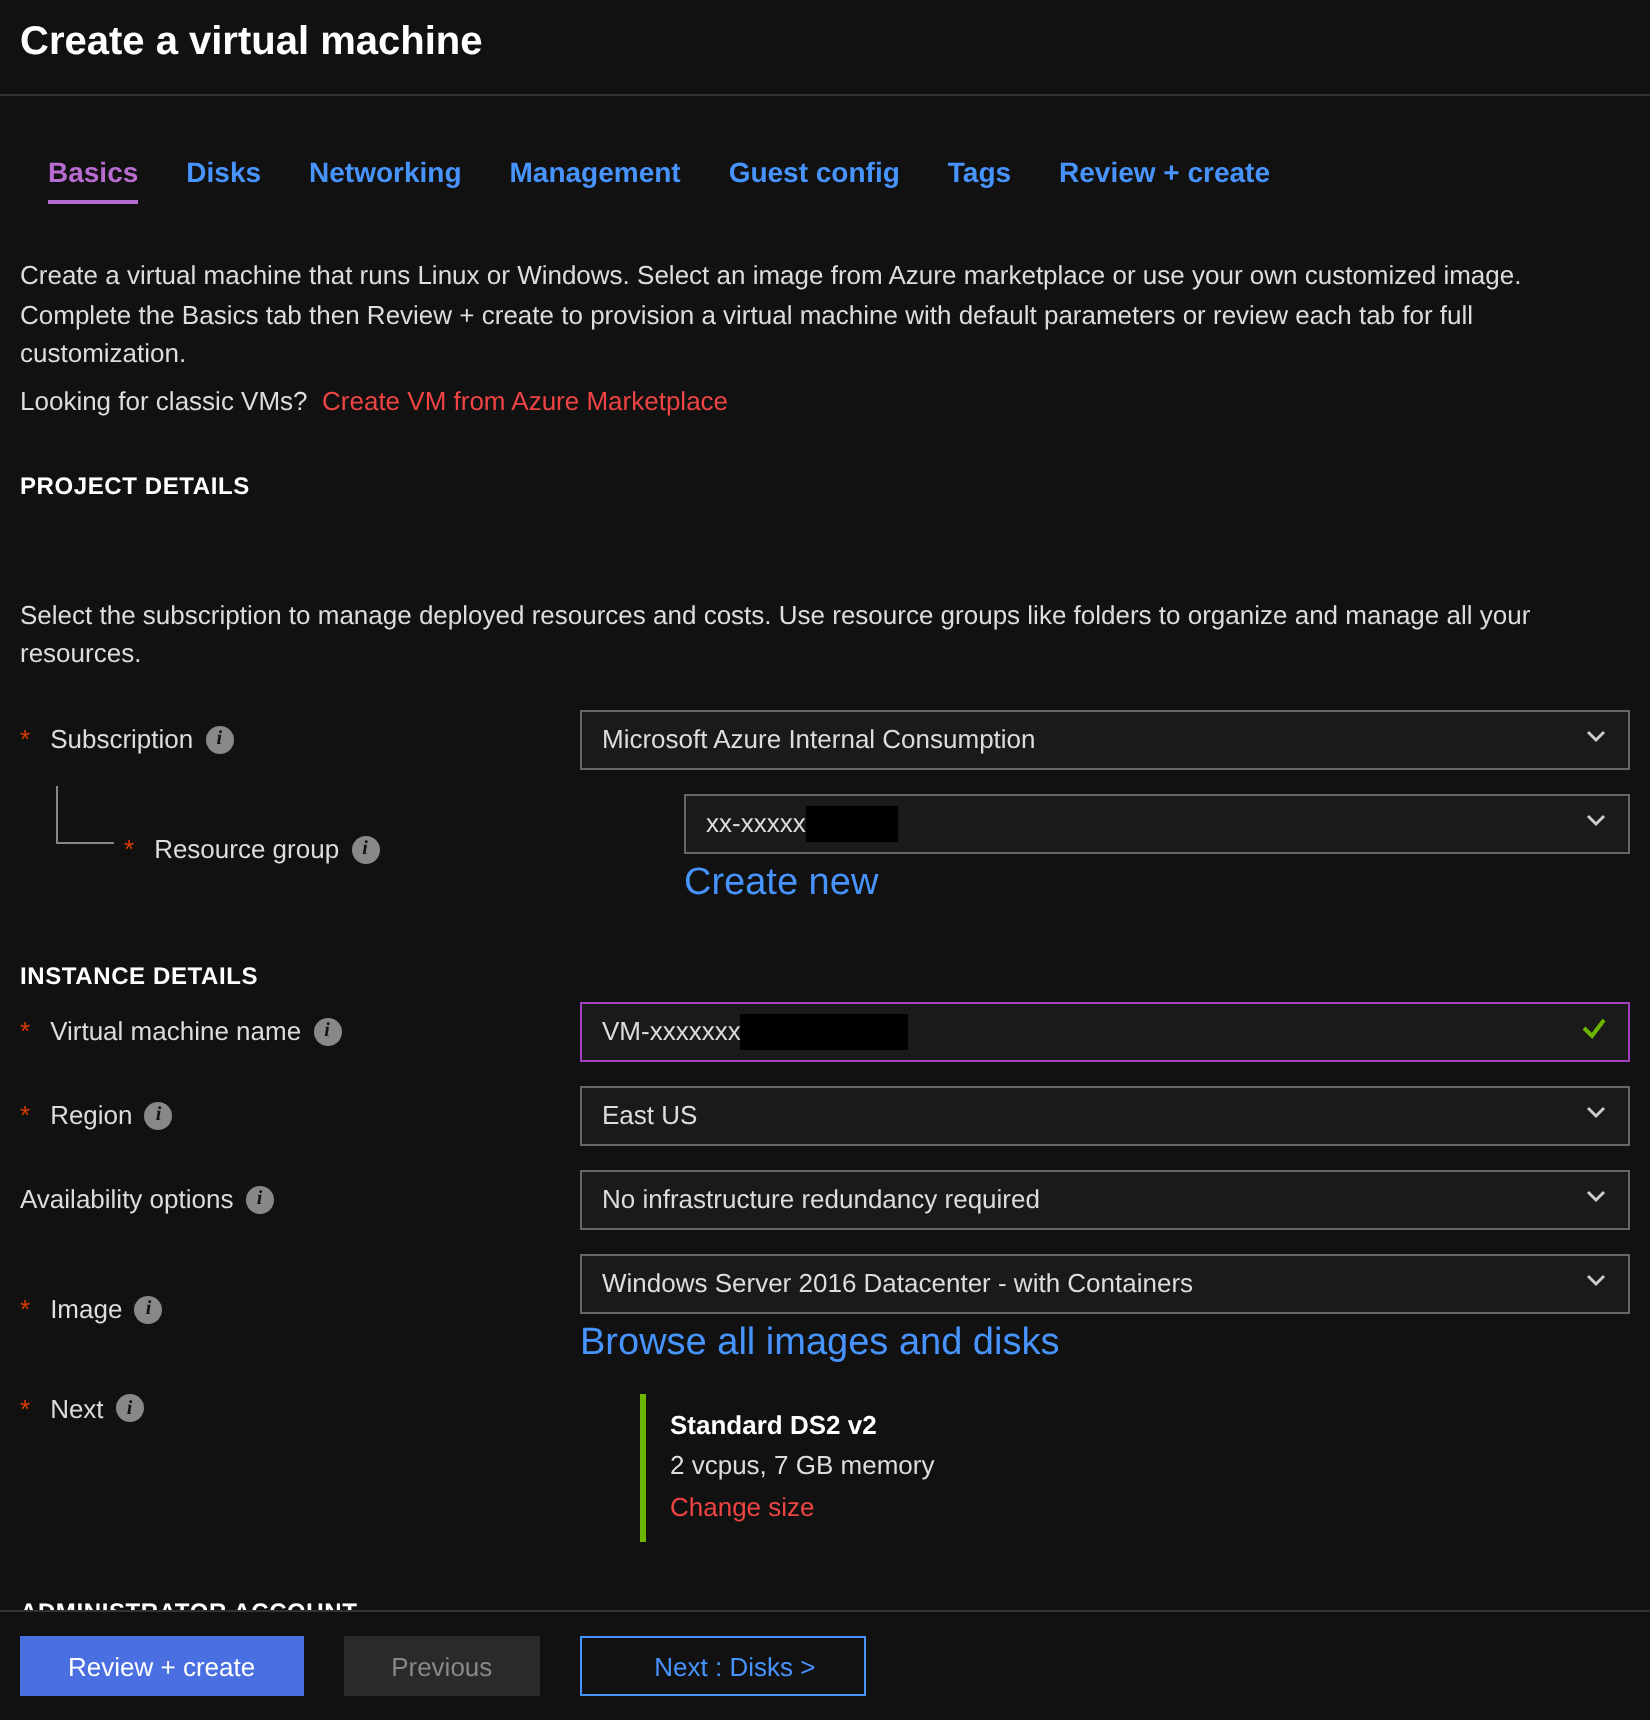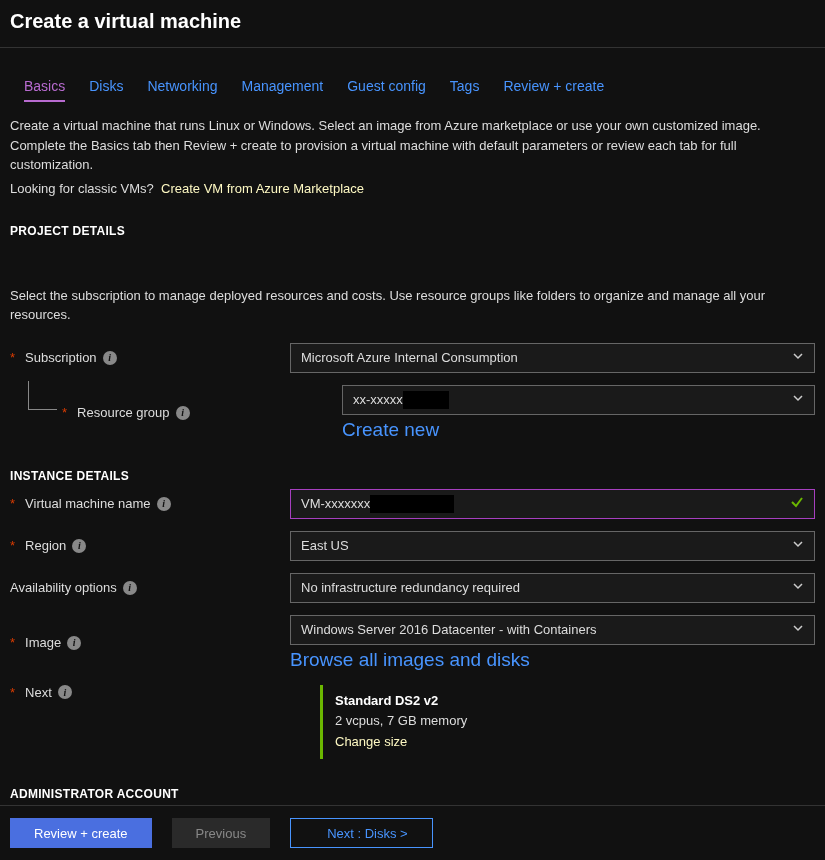--- a/index.html
+++ b/index.html
@@ -27,37 +27,38 @@
     margin: 0 0 30px 0;
   }
   .content {
     padding: 0 10px 80px 10px;
   }
   .tabs {
     display: flex;
     gap: 24px;
     padding: 0 14px 8px 14px;
     font-size: 14px;
+    font-weight: bold;
   }
   .tab {
     color: #4894fe;
     cursor: pointer;
     padding-bottom: 6px;
   }
   .tab.active {
     color: #b86bd0;
     border-bottom: 2px solid #b86bd0;
   }
   .intro {
-    margin: 6px 0 6px 0;
+    margin: 18px 0 6px 0;
     color: #ddd;
     line-height: 1.5;
   }
   .intro a, .link {
-    color: #fef9c3;
+    color: #ef4444;
     text-decoration: none;
     cursor: pointer;
   }
   .section-title {
     font-size: 12px;
     font-weight: 700;
     letter-spacing: 0.3px;
     margin-top: 28px;
     margin-bottom: 6px;
     color: #fff;

